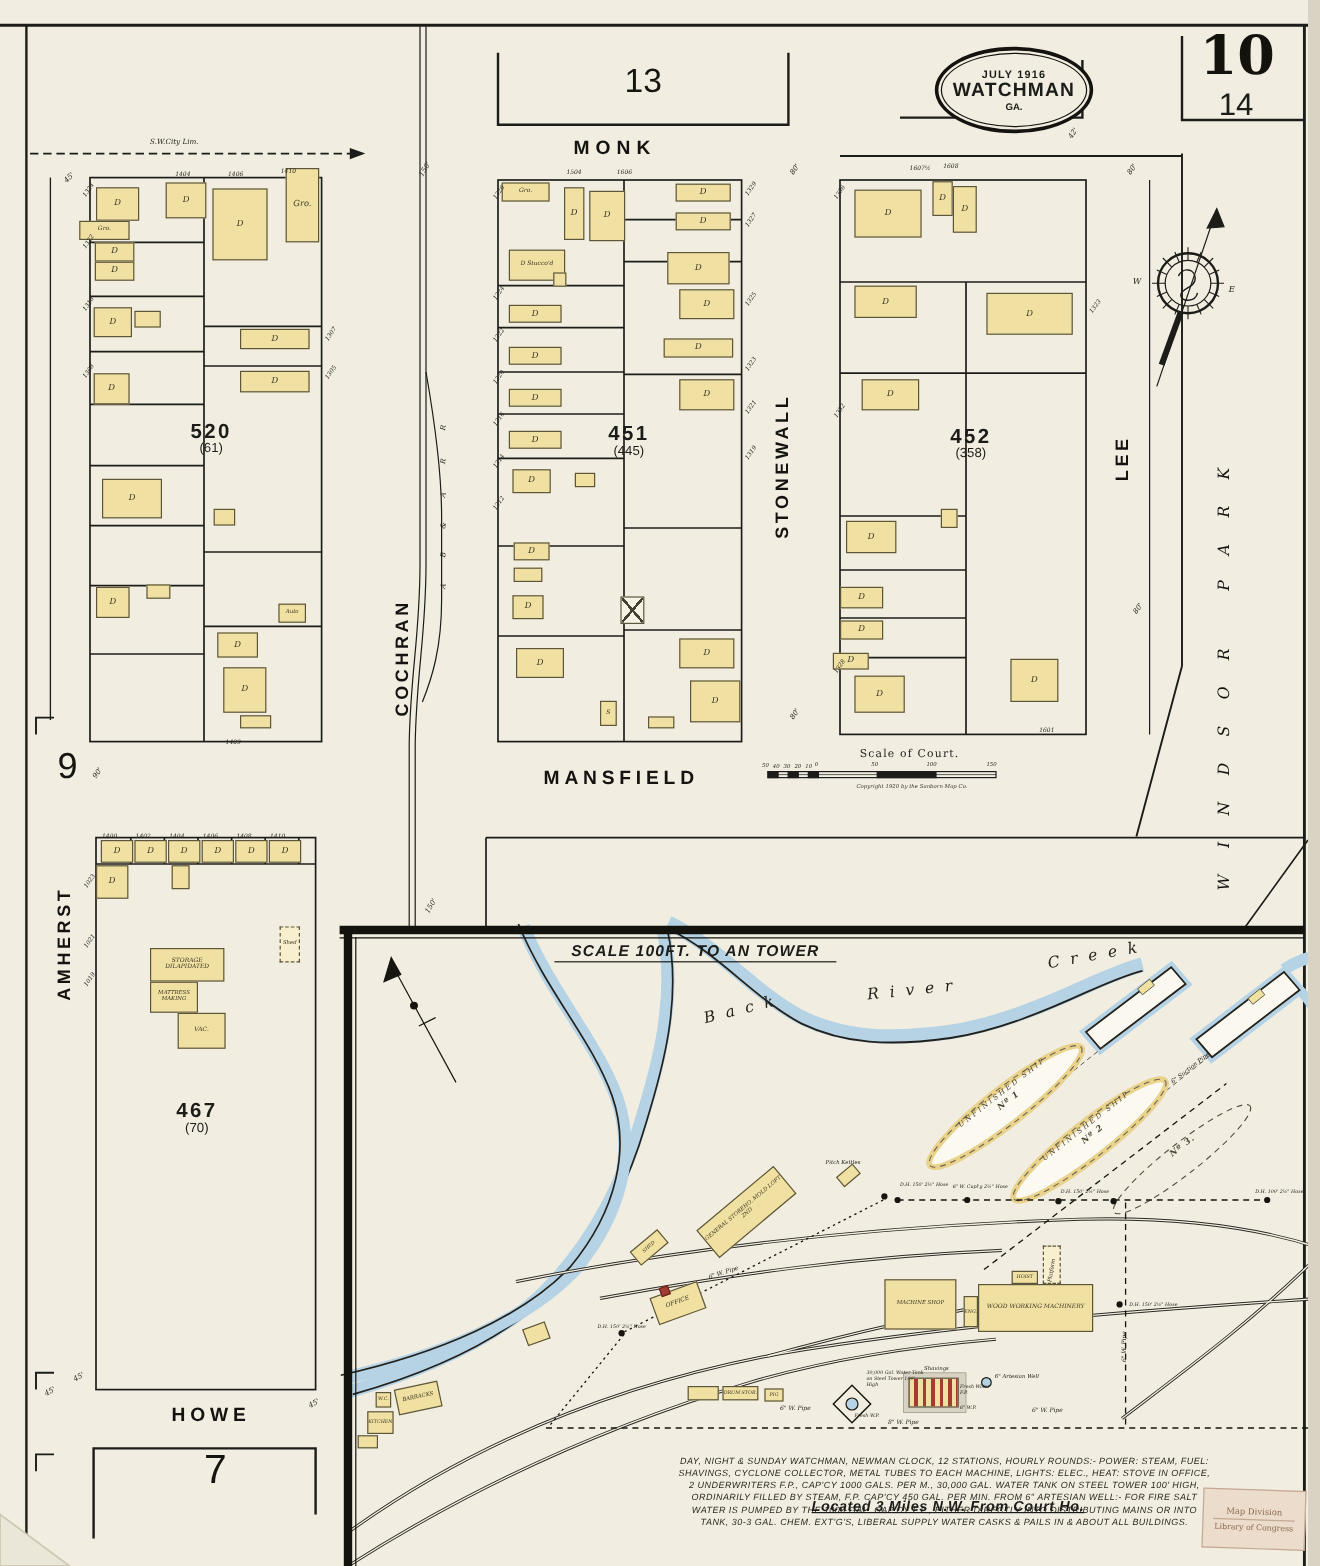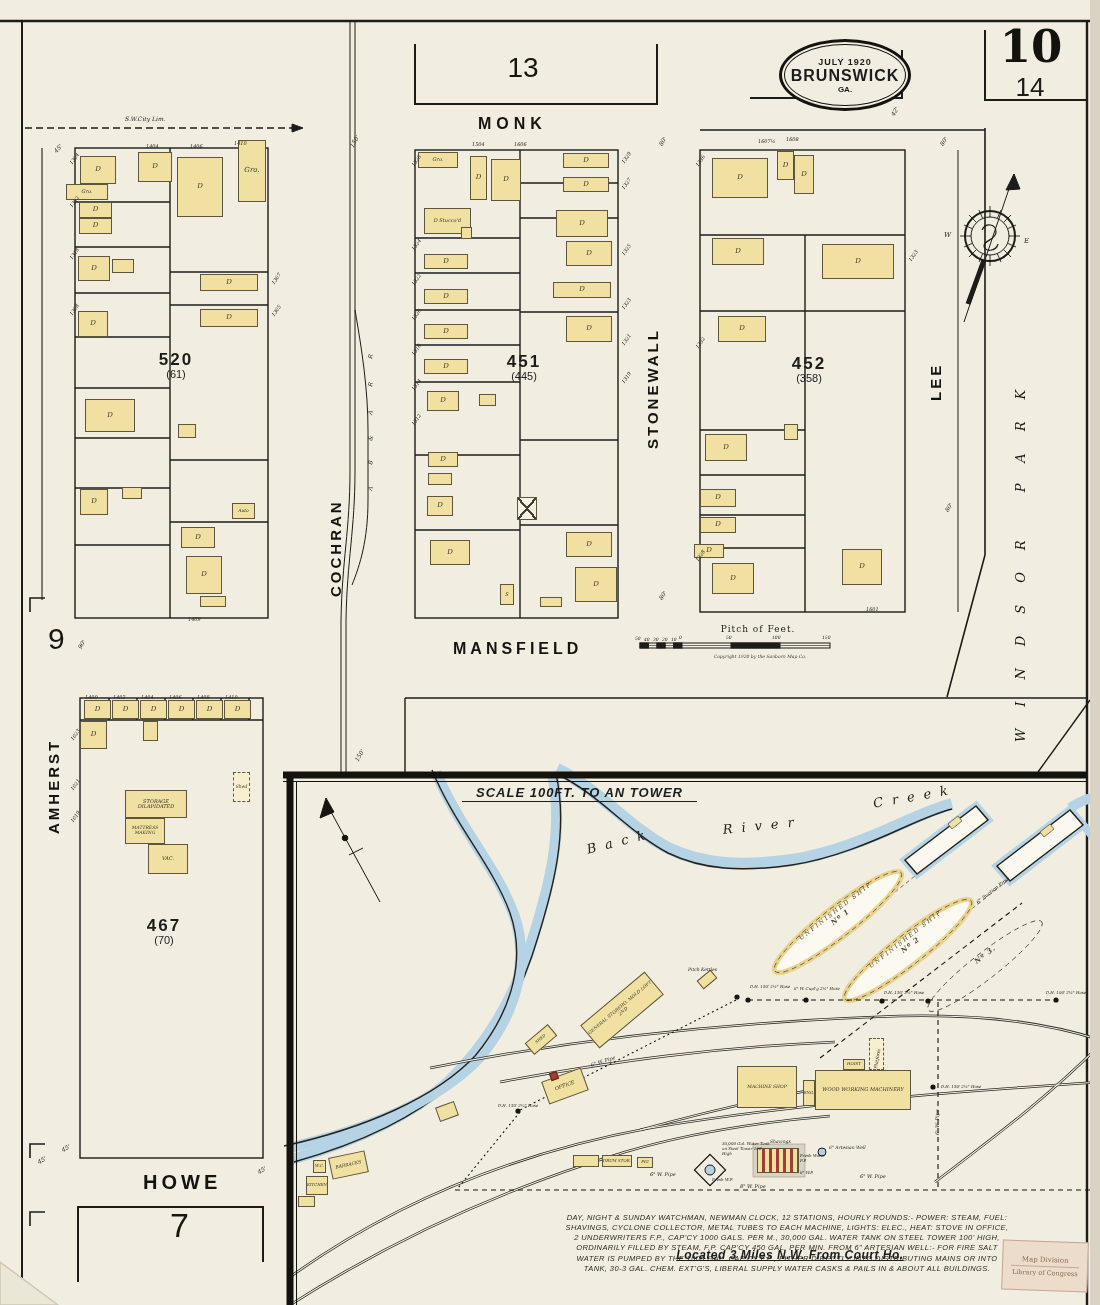--- a/index.html
+++ b/index.html
@@ -335,21 +335,21 @@
       <div class="bldg" style="left: 330px; top: 1154px; position: absolute; width: 37px; height: 22px; transform: rotate(-12deg); font-size: 4.5px;">BARRACKS</div>
       <div class="bldg" style="left: 306px; top: 1176px; position: absolute; width: 22px; height: 19px; font-size: 4px;">KITCHEN</div>
       <div class="bldg" style="left: 298px; top: 1196px; position: absolute; width: 17px; height: 11px;"></div>
       <div class="bldg" style="left: 437px; top: 1104px; position: absolute; width: 20px; height: 15px; transform: rotate(-20deg);"></div>
     </div>
 
   <div class="layer">
 
   <div class="street" style="left: 478px; top: 115px; position: absolute; font-size: 16px; letter-spacing: 5px;">MONK</div>
       <div class="street" style="left: 453px; top: 640px; position: absolute; font-size: 16px; letter-spacing: 4px;">MANSFIELD</div>
-      <div class="street" style="left: 143px; top: 1171px; position: absolute; font-size: 20px; letter-spacing: 4px;">HOWE</div>
+      <div class="street" style="left: 143px; top: 1171px; position: absolute; font-size: 16px; letter-spacing: 4px;">HOWE</div>
       <div class="street" style="left: 327px; top: 597px; position: absolute; transform: rotate(-90deg); font-size: 15px; letter-spacing: 3px;">COCHRAN</div>
       <div class="street" style="left: 644px; top: 449px; position: absolute; transform: rotate(-90deg); font-size: 15px; letter-spacing: 3px;">STONEWALL</div>
       <div class="street" style="left: 927px; top: 401px; position: absolute; transform: rotate(-90deg); font-size: 15px; letter-spacing: 3px;">LEE</div>
       <div class="street" style="left: 45px; top: 834px; position: absolute; transform: rotate(-90deg); font-size: 15px; letter-spacing: 3px;">AMHERST</div>
       <div class="street ital" style="left: 1013px; top: 742px; position: absolute; transform: rotate(-90deg); font-size: 13px; letter-spacing: 22px;">WINDSOR PARK</div>
     </div>
 
   <div class="layer">
 
   <div class="blocknum" style="left: 146px; top: 350px; position: absolute;">
@@ -485,30 +485,30 @@
       <div class="tiny" style="left: 800px; top: 1170px; position: absolute; font-size: 4px;">6" W.P.</div>
       <div class="tiny" style="left: 770px; top: 1139px; position: absolute; font-size: 4.5px;">Shavings</div>
       <div class="tiny" style="left: 829px; top: 1145px; position: absolute; font-size: 4.5px;">6" Artesian Well</div>
       <div class="tiny" style="left: 873px; top: 1068px; position: absolute; transform: rotate(-80deg); font-size: 4.5px;">Platform</div>
     </div>
 
   <div class="sheetno">10</div>
   <div class="adjno">14</div>
 
   <div class="stamp">
-    <span class="d">JULY 1920</span>
-    <span class="c">BRUNSWICK</span>
+    <span class="d">JULY 1916</span>
+    <span class="c">WATCHMAN</span>
     <span class="s">GA.</span>
   </div>
 
-  <div class="blockref" style="left:493px;top:52px;width:60px;text-align:center">13</div>
+  <div class="blockref" style="left:506px;top:52px;width:60px;text-align:center">13</div>
   <div class="blockref" style="left:48px;top:622px;font-size:30px">9</div>
   <div class="blockref" style="left:170px;top:1206px;font-size:34px">7</div>
 
-  <div class="scaletitle">Pitch of Feet.</div>
+  <div class="scaletitle">Scale of Court.</div>
   <div class="copyright">Copyright 1920 by the Sanborn Map Co.</div>
 
   <div class="insetscale">SCALE 100FT. TO AN TOWER</div>
 
   <div class="sylines">
 
   <div class="ln">DAY, NIGHT &amp; SUNDAY WATCHMAN, NEWMAN CLOCK, 12 STATIONS, HOURLY ROUNDS:- POWER: STEAM, FUEL:</div>
       <div class="ln">SHAVINGS, CYCLONE COLLECTOR, METAL TUBES TO EACH MACHINE, LIGHTS: ELEC., HEAT: STOVE IN OFFICE,</div>
       <div class="ln">2 UNDERWRITERS F.P., CAP'CY 1000 GALS. PER M., 30,000 GAL. WATER TANK ON STEEL TOWER 100' HIGH,</div>
       <div class="ln">ORDINARILY FILLED BY STEAM, F.P. CAP'CY 450 GAL. PER MIN. FROM 6" ARTESIAN WELL:- FOR FIRE SALT</div>

